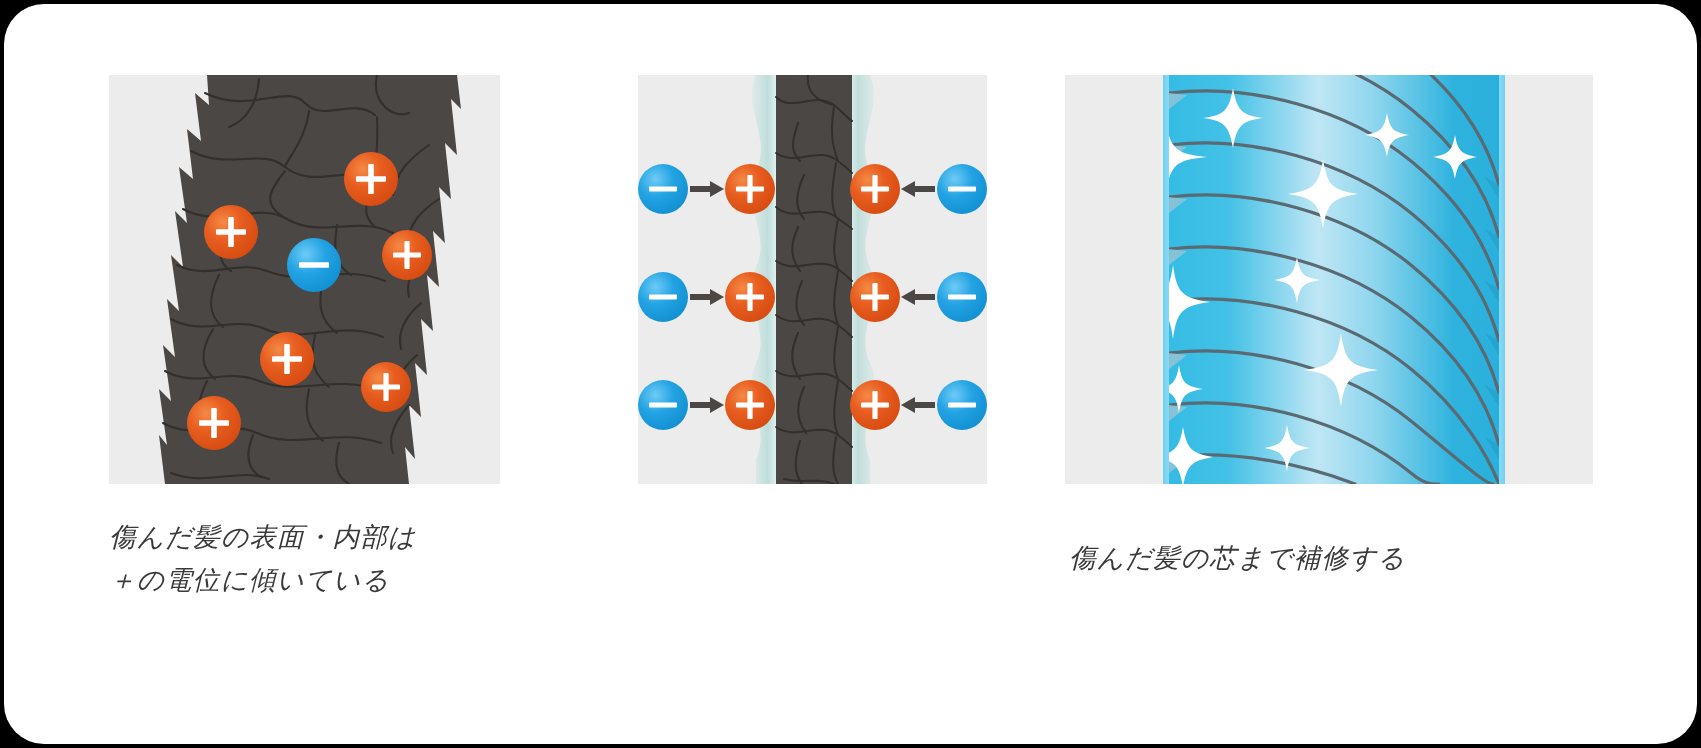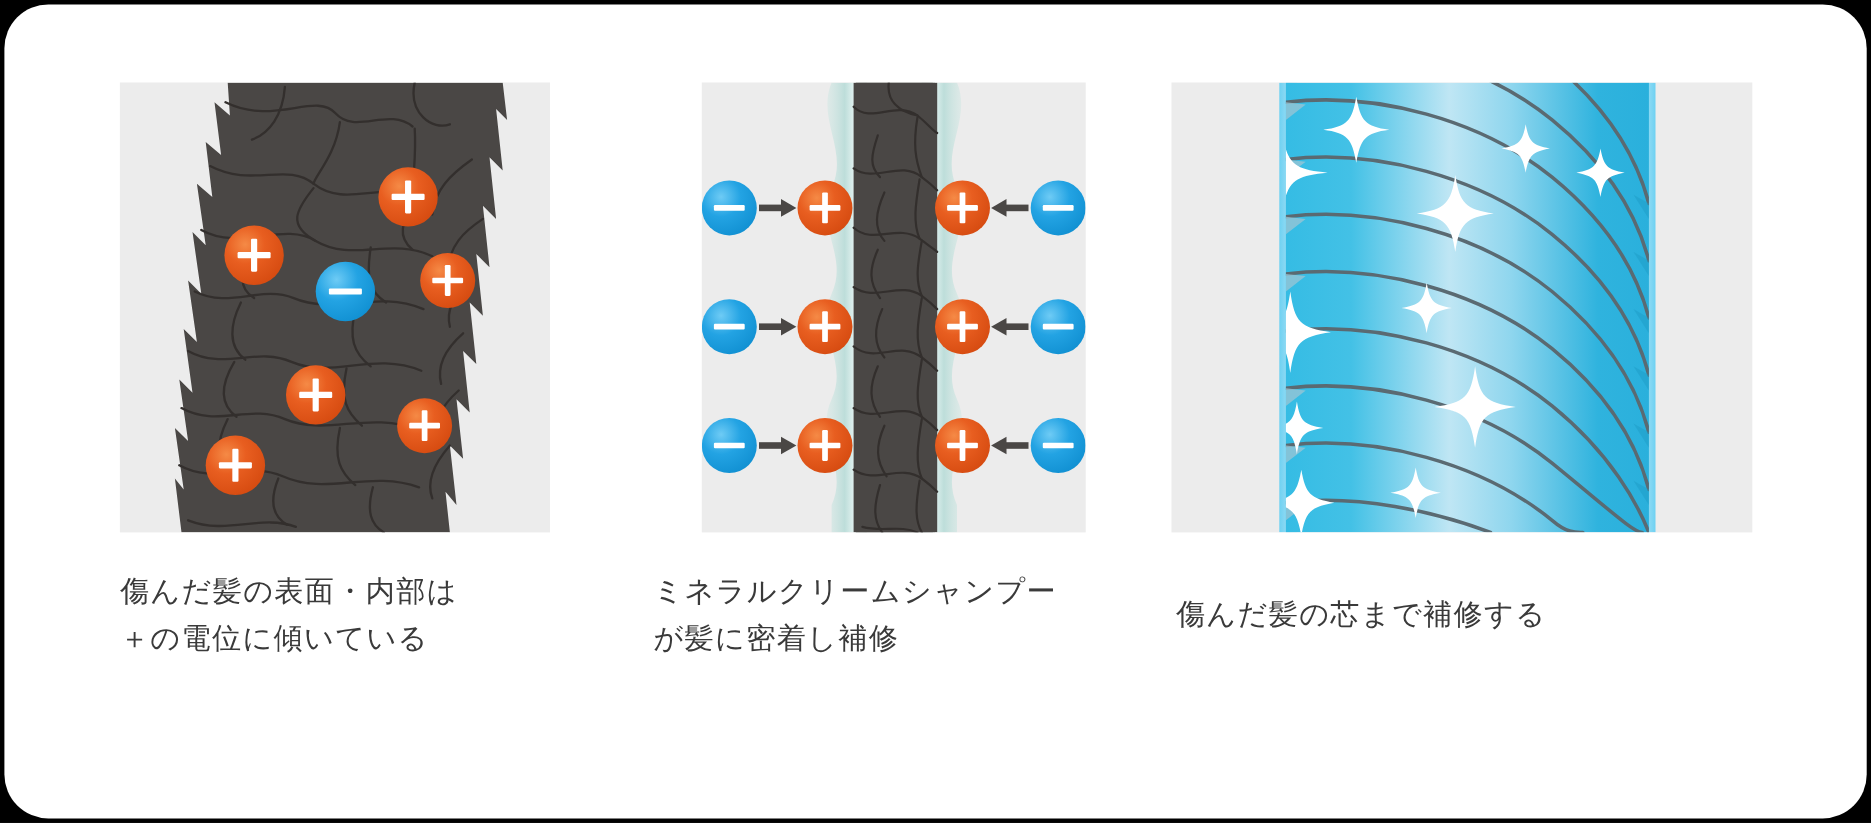--- a/index.html
+++ b/index.html
@@ -2,21 +2,21 @@
 <html><head>
 <meta charset="utf-8">
 <style>
   html,body{margin:0;padding:0;background:#000;}
   body{width:1701px;height:748px;overflow:hidden;
        font-family:"Liberation Sans","DejaVu Sans",sans-serif;}
 
   .card{position:absolute;left:4px;top:4px;width:1693px;height:740px;
         background:#fff;border-radius:40px;overflow:hidden;}
 
-  .panels{position:absolute;left:0;top:0;width:1693px;height:740px;}
+  .panels{position:absolute;left:0;top:0;width:1693px;height:740px;font-style:italic;}
   .figure{position:absolute;background:#ececec;overflow:hidden;}
 
   .caption{position:absolute;color:#3a3a3a;
            font-size:26.5px;line-height:43px;letter-spacing:1.2px;
            white-space:pre-line;font-weight:400;}
 
   
   #fig1{left:105px;top:71px;width:391px;height:409px;}
   #cap1{left:105px;top:512px;width:420px;}
 
@@ -256,22 +256,20 @@
               <rect x="275" y="327" width="22" height="6" fill="#4a4745"></rect>
               <path d="M277,322 L263,330 L277,338 Z" fill="#4a4745"></path>
             </g>
             <circle cx="324" cy="330" r="25" fill="url(#minusGrad)"></circle>
             <rect x="310" y="327.4" width="28" height="5.2" rx="1" fill="#fff"></rect>
           </g>
         </g>
       </svg>
     </div>
 
-    <div class="caption" id="cap2">ミネラルクリームシャンプー
-が髪に密着し補修</div>
 
     <div class="figure" id="fig3">
       <svg width="528" height="409" viewBox="0 0 528 409">
         <defs>
           <linearGradient id="hairBlue" x1="0" y1="0" x2="1" y2="0">
             <stop offset="0%" stop-color="#35bce4"></stop>
             <stop offset="18%" stop-color="#43c1e6"></stop>
             <stop offset="45%" stop-color="#bfe6f4"></stop>
             <stop offset="62%" stop-color="#8fd6ee"></stop>
             <stop offset="86%" stop-color="#2fb3de"></stop>

